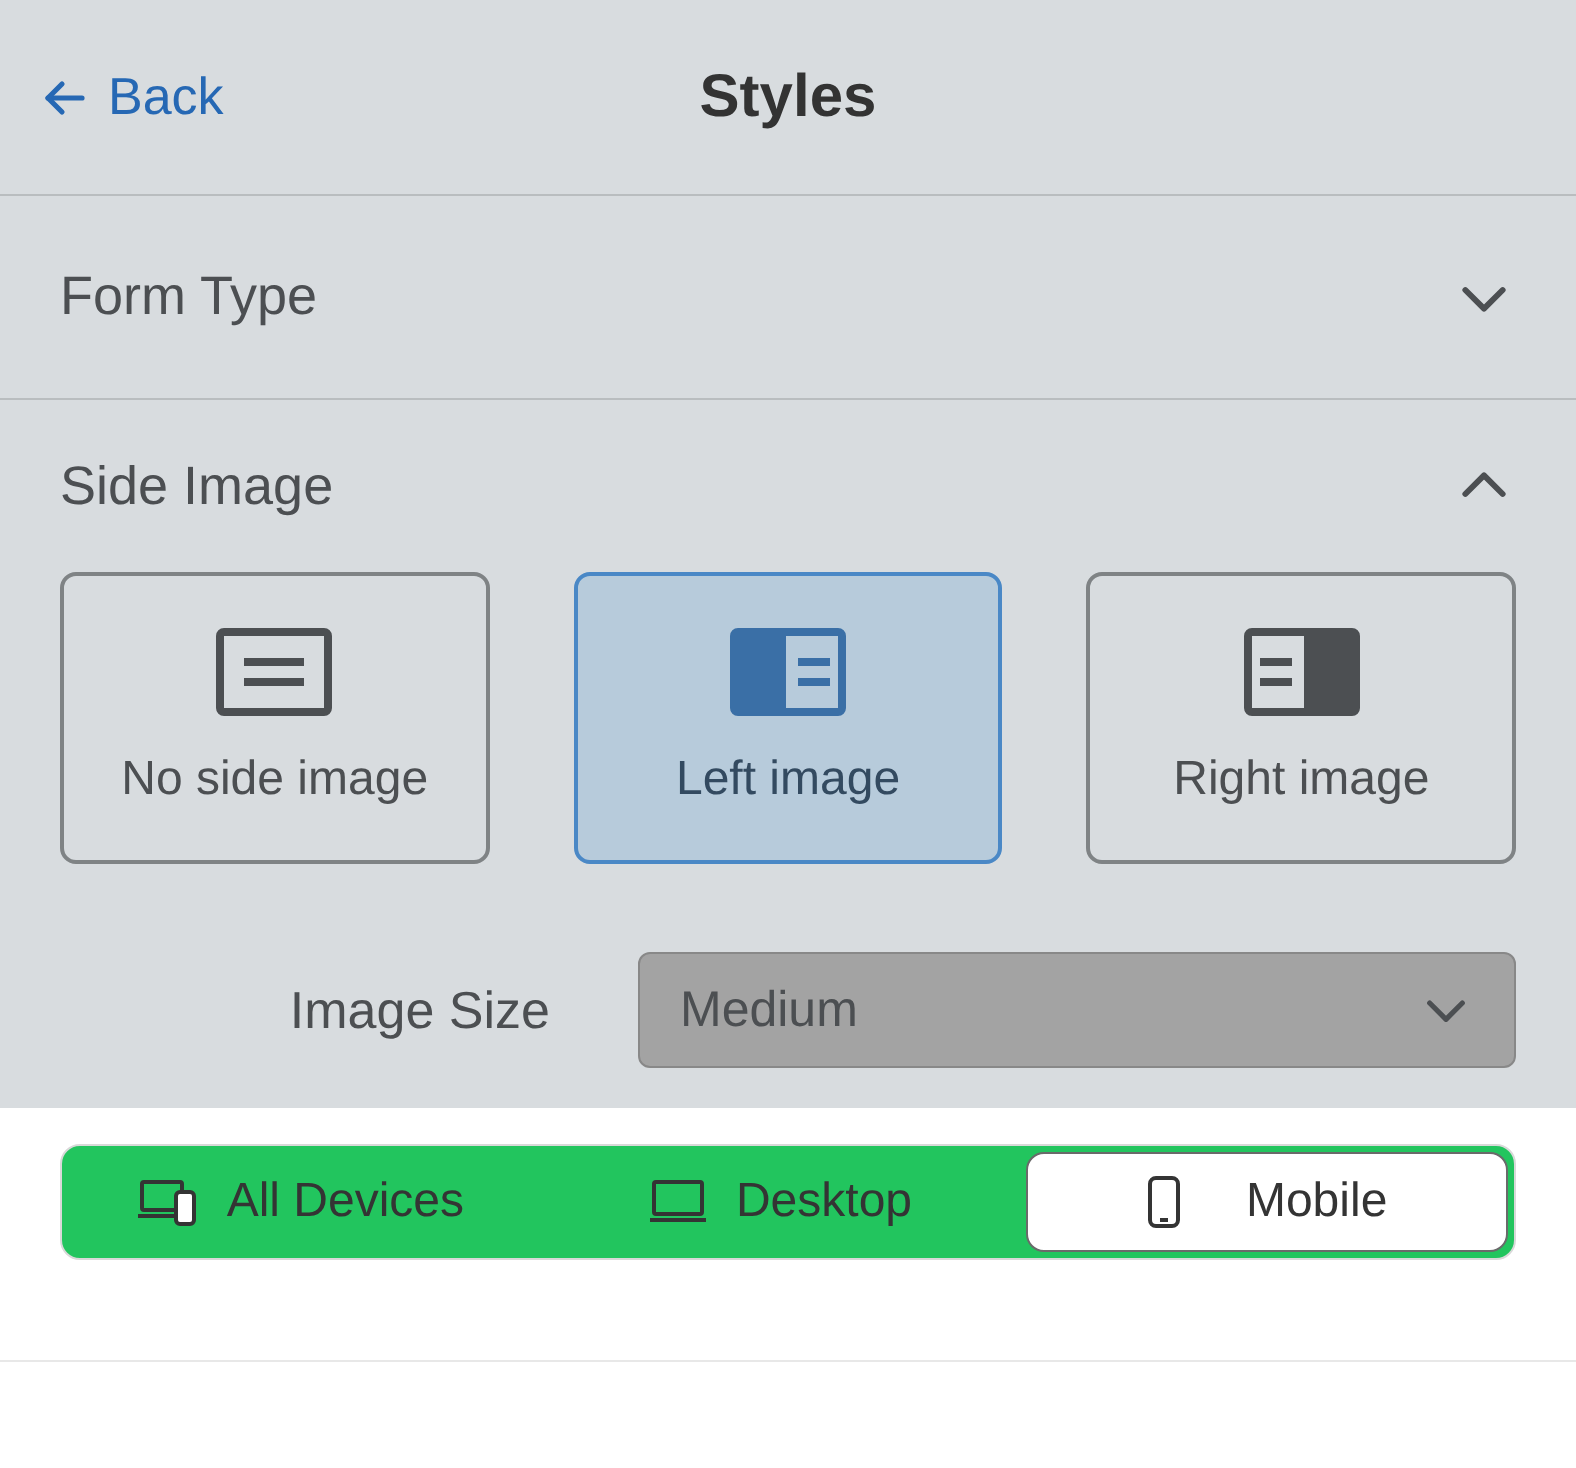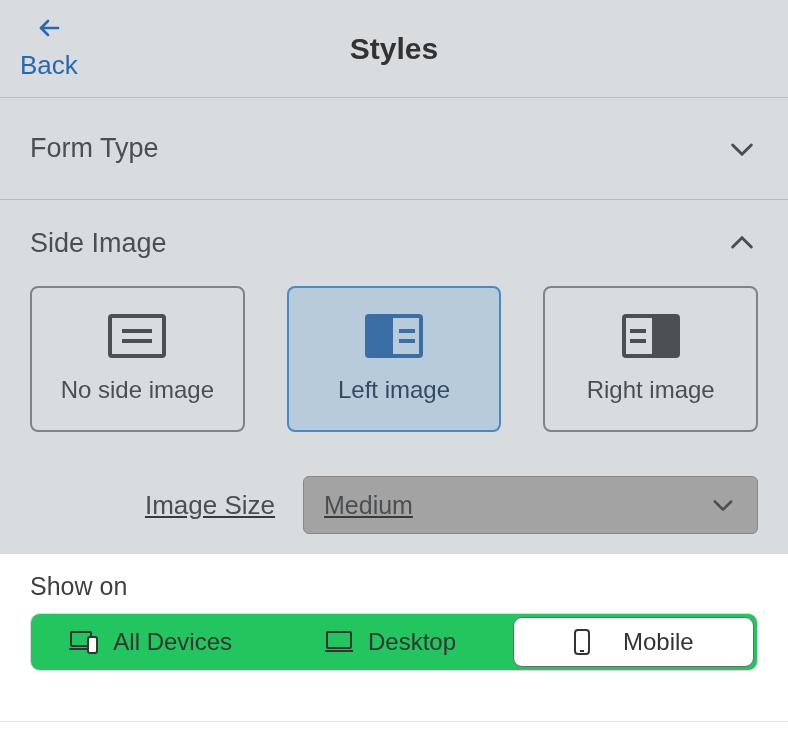--- a/index.html
+++ b/index.html
@@ -16,21 +16,20 @@
   }
   .back {
     display: flex;
     align-items: center;
     gap: 10px;
     margin-left: 20px;
     color: #2668b4;
     font-size: 26px;
     cursor: pointer;
     font-weight: 400;
-    flex-direction: column;
   }
   .back svg { display: block; }
   .title {
     position: absolute;
     left: 0; right: 0;
     text-align: center;
     font-size: 30px;
     font-weight: 700;
     color: #333;
     pointer-events: none;
@@ -89,23 +88,22 @@
     font-size: 24px;
     font-weight: 500;
     color: #4c4f52;
   }
   .card.selected .card-label { color: #334a60; }
 
   
   .select-row {
     display: flex;
     align-items: center;
-    gap: 28px;
+    gap: 44px;
     padding: 14px 30px 20px 30px;
-    text-decoration: underline;
   }
   .select-row-label {
     flex: 0 0 auto;
     font-size: 26px;
     color: #4c4f52;
     text-align: right;
     min-width: 245px;
   }
   .select {
     flex: 1 1 auto;
@@ -244,21 +242,20 @@
         <svg width="28" height="28" viewBox="0 0 24 24" fill="none" stroke="#4c4f52" stroke-width="2.2" stroke-linecap="round" stroke-linejoin="round">
             <polyline points="5 9 12 16 19 9"></polyline>
           </svg>
       </span>
     </div>
   </div>
 
 </div>
 
 <div class="white-panel">
-  <div class="show-on-label">Show on</div>
   <div class="segmented">
 
     <div class="seg">
       <span>
         <svg width="30" height="26" viewBox="0 0 30 26" fill="none" stroke="#343434" stroke-width="2" stroke-linejoin="round">
             <rect x="2" y="3" width="20" height="14" rx="1"></rect>
             <line x1="0" y1="20" x2="24" y2="20"></line>
             <rect x="19" y="8" width="9" height="16" rx="2" fill="#fff"></rect>
           </svg>
       </span>

